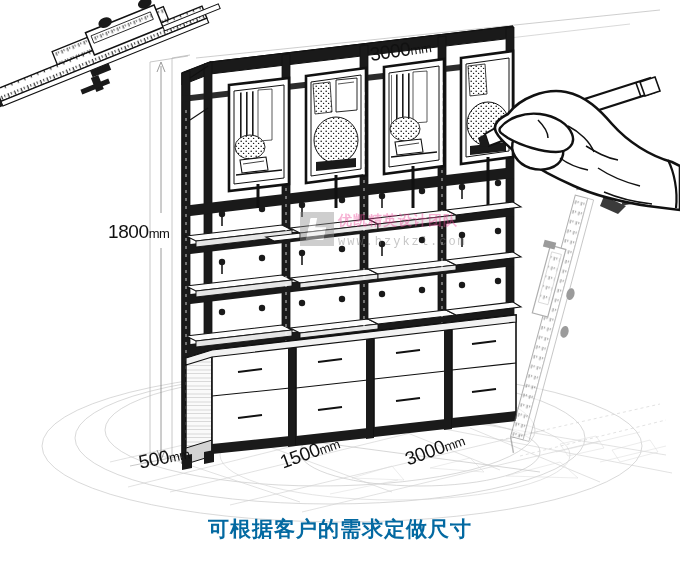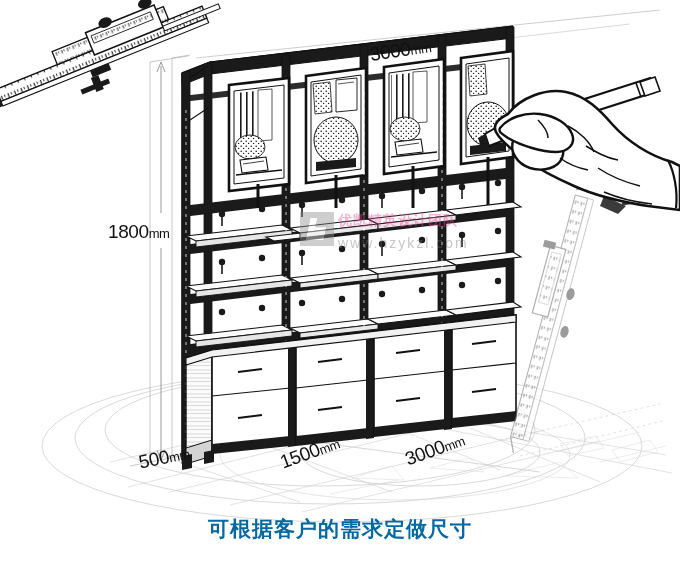--- a/index.html
+++ b/index.html
@@ -58,22 +58,22 @@
     transform:skewX(-12deg);
   }
   #watermark .wm-title{
     position:absolute;left:38px;top:4px;
     font-size:14px;font-weight:bold;color:#ec4899;
     font-family:"DejaVu Sans","Liberation Sans",sans-serif;
     letter-spacing:1px;
   }
   #watermark .wm-url{
     position:absolute;left:38px;top:27px;
-    font-size:14px;color:#777777;letter-spacing:2px;
-    font-family:Liberation Sans, sans-serif;
+    font-size:12px;color:#777777;letter-spacing:2px;
+    font-family:Liberation Mono, monospace;
   }
 </style>
 </head>
 <body>
 
 <div id="stage">
 
   <svg width="680" height="578" viewBox="0 0 680 578">
     <defs>
       <clipPath id="clipAll">

